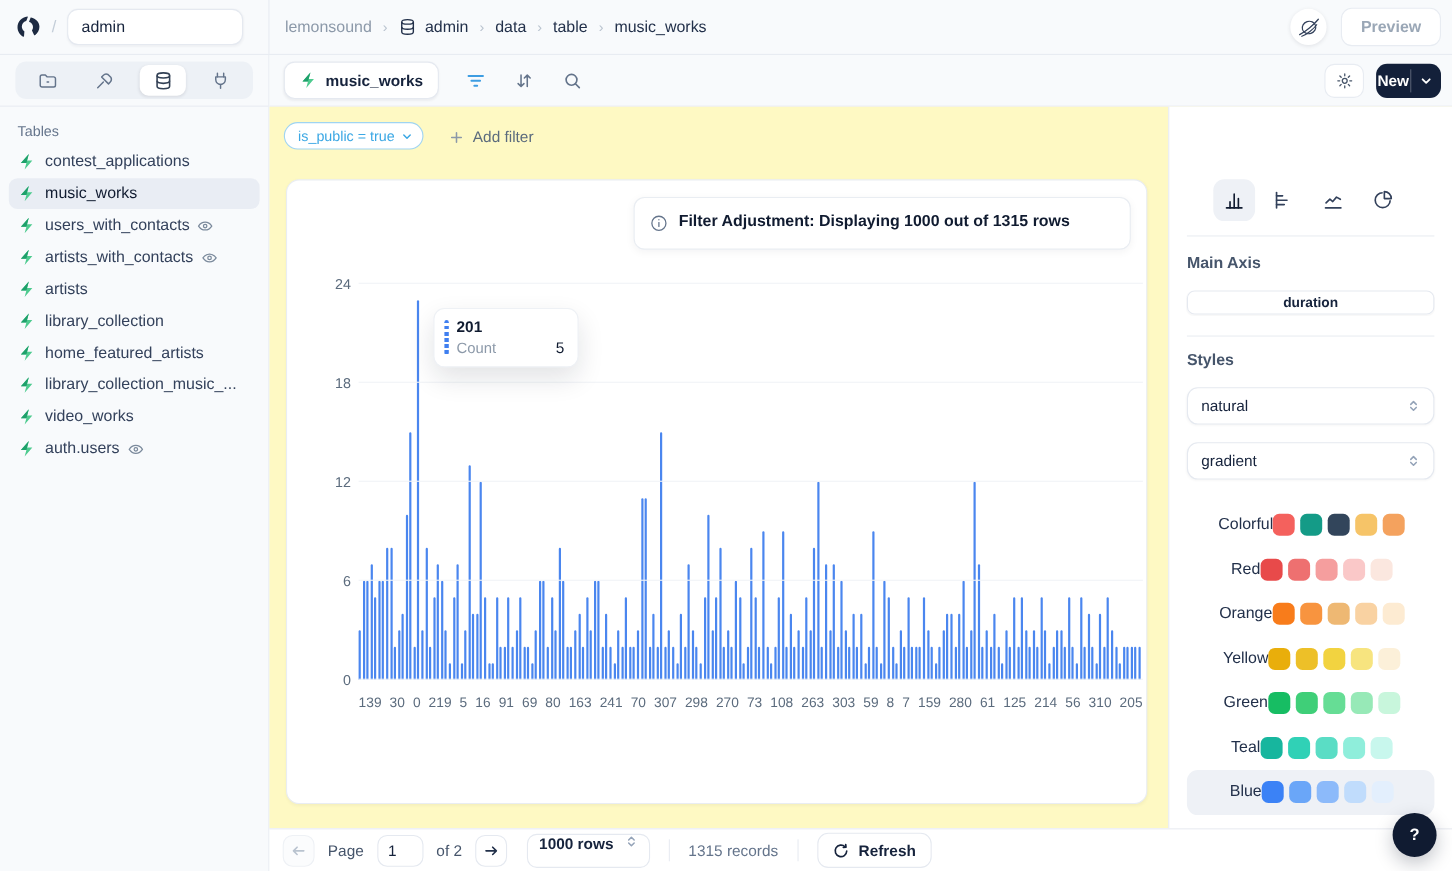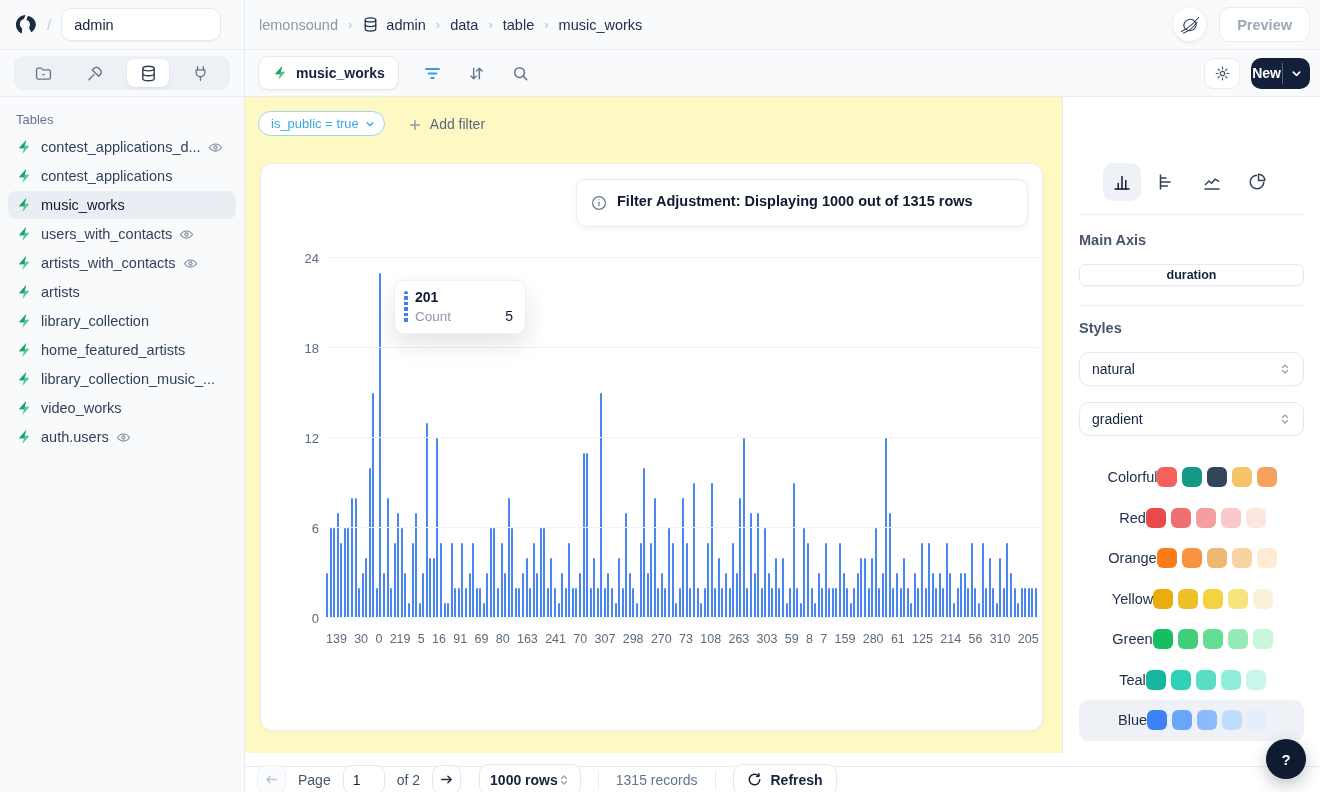--- a/index.html
+++ b/index.html
@@ -109,30 +109,30 @@
             color:#16233c;box-shadow:0 1px 2px rgba(15,23,42,.03);box-sizing:border-box}
   #palettes{margin-top:21px}
   .pal-row{height:40.5px;display:flex;align-items:center;justify-content:center;
            padding:0 10px 0 12px;border-radius:10px}
   .pal-row.hl{background:#eef1f6}
   .pal-name{font-size:14.5px;color:#22304a}
   .pal-swatches{display:flex;gap:5px}
   .swatch{width:20px;height:20px;border-radius:6px}
 
   
-  .footer{position:absolute;left:0;right:0;bottom:0;height:26px;background:#fff;border-top:1px solid #e8ecf2;
+  .footer{position:absolute;left:0;right:0;bottom:0;height:39px;background:#fff;border-top:1px solid #e8ecf2;
           display:flex;align-items:center;padding:0 12px;box-sizing:border-box;gap:12px;z-index:4}
   .pg-btn{width:29px;height:29px;border-radius:9px;display:flex;align-items:center;justify-content:center;box-sizing:border-box}
   .pg-prev{background:#fbfcfd;border:1px solid #eef1f5;color:#b9c3cf}
   .pg-next{background:#fff;border:1px solid #e5e9f0;color:#22304a}
   .pg-label{font-size:14px;color:#46556b}
   .pg-input{width:42px;height:29px;border:1px solid #e5e9f0;border-radius:9px;padding:0 9px;
             font:14px "Liberation Sans",sans-serif;color:#16233c;box-sizing:border-box;outline:none}
-  .rows-select{height:29px;border:1px solid #e5e9f0;border-radius:9px;display:flex;align-items:center;
-               padding:0 10px;font-weight:bold;font-size:14px;color:#16233c;margin-left:6px;background:#fff}
+  .rows-select{height:29px;border:1px solid #e5e9f0;border-radius:9px;display:flex;
+               gap:10px;padding:0 10px;font-weight:bold;font-size:14px;color:#16233c;margin-left:6px;background:#fff}
   .vdiv{width:1px;height:20px;background:#e8ecf2;margin:0 5px}
   .records{font-size:14px;color:#64748b}
   .refresh-btn{height:30px;border:1px solid #e5e9f0;border-radius:10px;background:#fff;display:flex;
                align-items:center;gap:9px;padding:0 13px;font-weight:bold;font-size:14px;color:#16233c}
   .help-btn{position:absolute;left:1266px;top:739px;width:40px;height:40px;border-radius:50%;background:#101b31;
             color:#fff;display:flex;align-items:center;justify-content:center;font-size:15px;font-weight:bold;
             box-shadow:0 6px 16px rgba(15,23,42,.25);z-index:10}
 </style>
 </head>
 <body>
@@ -207,31 +207,20 @@
           <svg width="19" height="19" viewBox="0 0 20 20" fill="none" stroke="currentColor" stroke-width="1.4" stroke-linecap="round" stroke-linejoin="round">
             <path d="M7 2.8v3.4M13 2.8v3.4"></path>
             <path d="M5.4 6.2h9.2v2.6a4.6 4.6 0 0 1-9.2 0Z"></path>
             <path d="M10 13.4v3.8"></path>
           </svg>
         </div>
       </div>
     </div>
     <div class="side-section">Tables</div>
     <div id="table-list">
-        <div class="side-row">
-          <svg class="bolt" viewBox="0 0 16 16">
-            <path d="M10.2 1 3 9.2h5L6.4 15l7-8.2H8.6Z" fill="#4ecb8f"></path>
-            <path d="M10.2 1 3 9.2h5L10.2 1Z" fill="#1fa06b"></path>
-          </svg>
-          <span>contest_applications_d...</span>
-          <svg class="eye" viewBox="0 0 16 16" fill="none" stroke="#7b8a9c" stroke-width="1.2">
-            <path d="M1.6 8S4 4.2 8 4.2 14.4 8 14.4 8 12 11.8 8 11.8 1.6 8 1.6 8Z"></path>
-            <circle cx="8" cy="8" r="1.7"></circle>
-          </svg>
-        </div>
         <div class="side-row">
           <svg class="bolt" viewBox="0 0 16 16">
             <path d="M10.2 1 3 9.2h5L6.4 15l7-8.2H8.6Z" fill="#4ecb8f"></path>
             <path d="M10.2 1 3 9.2h5L10.2 1Z" fill="#1fa06b"></path>
           </svg>
           <span>contest_applications</span>
         </div>
         <div class="side-row sel">
           <svg class="bolt" viewBox="0 0 16 16">
             <path d="M10.2 1 3 9.2h5L6.4 15l7-8.2H8.6Z" fill="#4ecb8f"></path>

